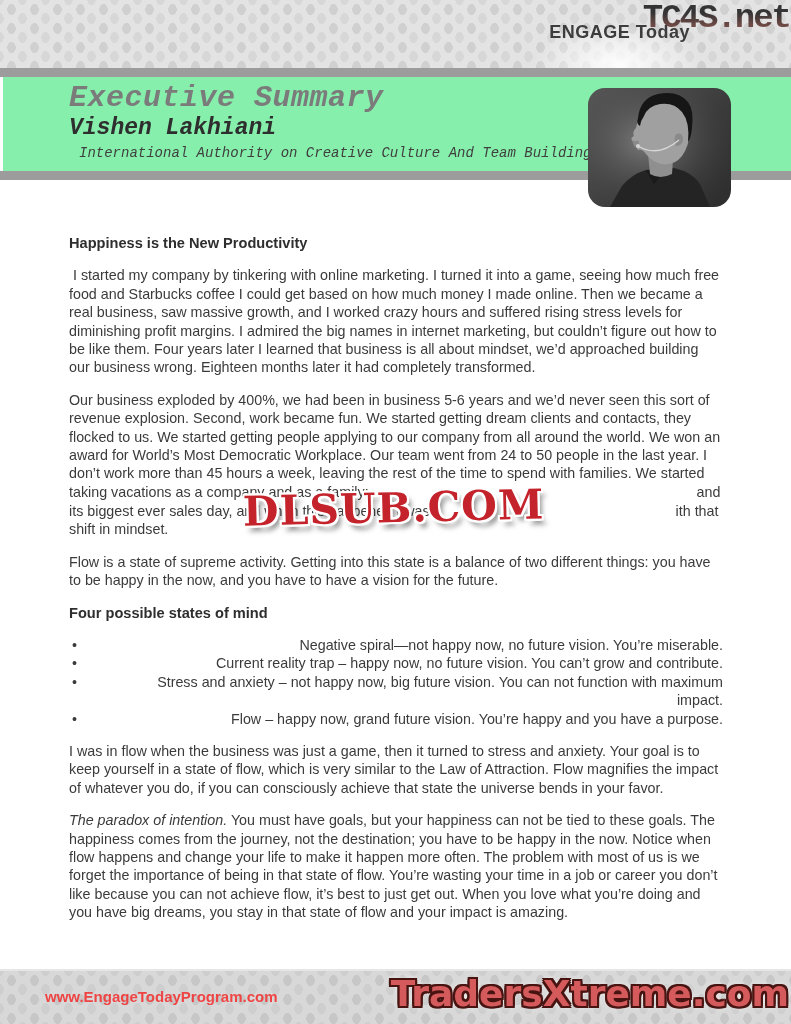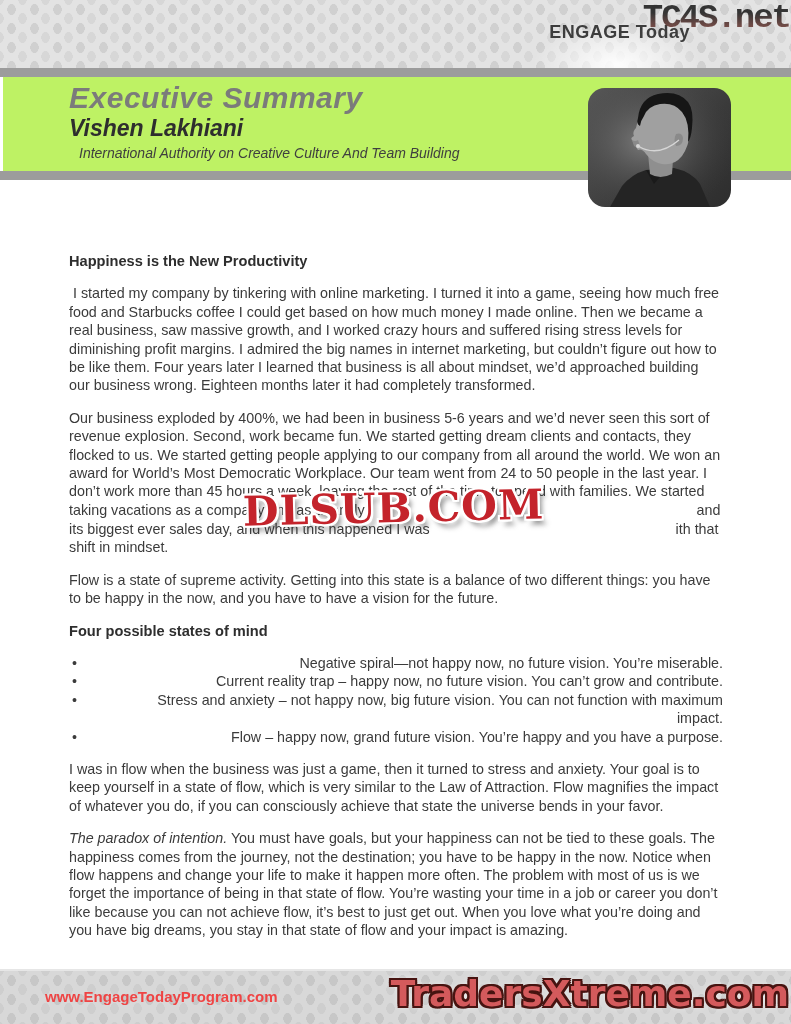--- a/index.html
+++ b/index.html
@@ -28,21 +28,21 @@
     font-size:34px;letter-spacing:-2px;line-height:1;
     background:linear-gradient(#1e1e1e 35%, #8a463e 95%);
     -webkit-background-clip:text;background-clip:text;color:transparent;
     opacity:.88;
     margin-left:32px;
   }
   
   .bar{position:absolute;left:0;width:791px;height:9px;background:#9c9c9c;}
   .bar-top{top:68px;} .bar-bottom{top:171px;}
   .header-panel{
-    position:absolute;left:3px;top:77px;width:788px;height:94px;background:#bef264;
+    position:absolute;left:3px;top:77px;width:788px;height:94px;background:#86efac;font-family:Liberation Mono, monospace;
   }
   .page-title{
     position:absolute;left:66px;top:4px;
     font-style:italic;font-weight:bold;font-size:30px;color:#7b7b7b;letter-spacing:.5px;
   }
   .author-name{
     position:absolute;left:66px;top:38px;
     font-style:italic;font-weight:bold;font-size:23px;color:#2e2e2e;
   }
   .author-subtitle{
@@ -50,21 +50,21 @@
     font-style:italic;font-size:14px;color:#3f3f3f;
   }
   .photo{
     position:absolute;left:588px;top:88px;width:143px;height:119px;
     border-radius:17px;overflow:hidden;z-index:4;
     background:linear-gradient(135deg,#5a5a5a 0%,#3a3a3a 60%,#2d2d2d 100%);
   }
   
   .body-text{
     position:absolute;left:69px;top:234px;width:654px;
-    font-size:14.3px;line-height:18.4px;color:#3b3b3b;margin-top:18px;
+    font-size:14.3px;line-height:18.4px;color:#3b3b3b;
   }
   .sec-heading{font-weight:bold;color:#2e2e2e;font-size:14.6px;margin:0 0 14px 0;}
   .para{margin:0 0 14px 0;white-space:pre-wrap;}
   .para-gap{display:inline-block;height:1em;vertical-align:baseline;}
   .gap-1{width:328px;} .gap-2{width:246px;}
   .lead-italic{font-style:italic;}
   ul.states{list-style:none;margin:0 0 14px 0;padding:0;}
   ul.states li{position:relative;padding-left:61px;margin:0;text-align:right;}
   ul.states li::before{content:"\2022";position:absolute;left:3px;top:0;color:#3b3b3b;}
   

